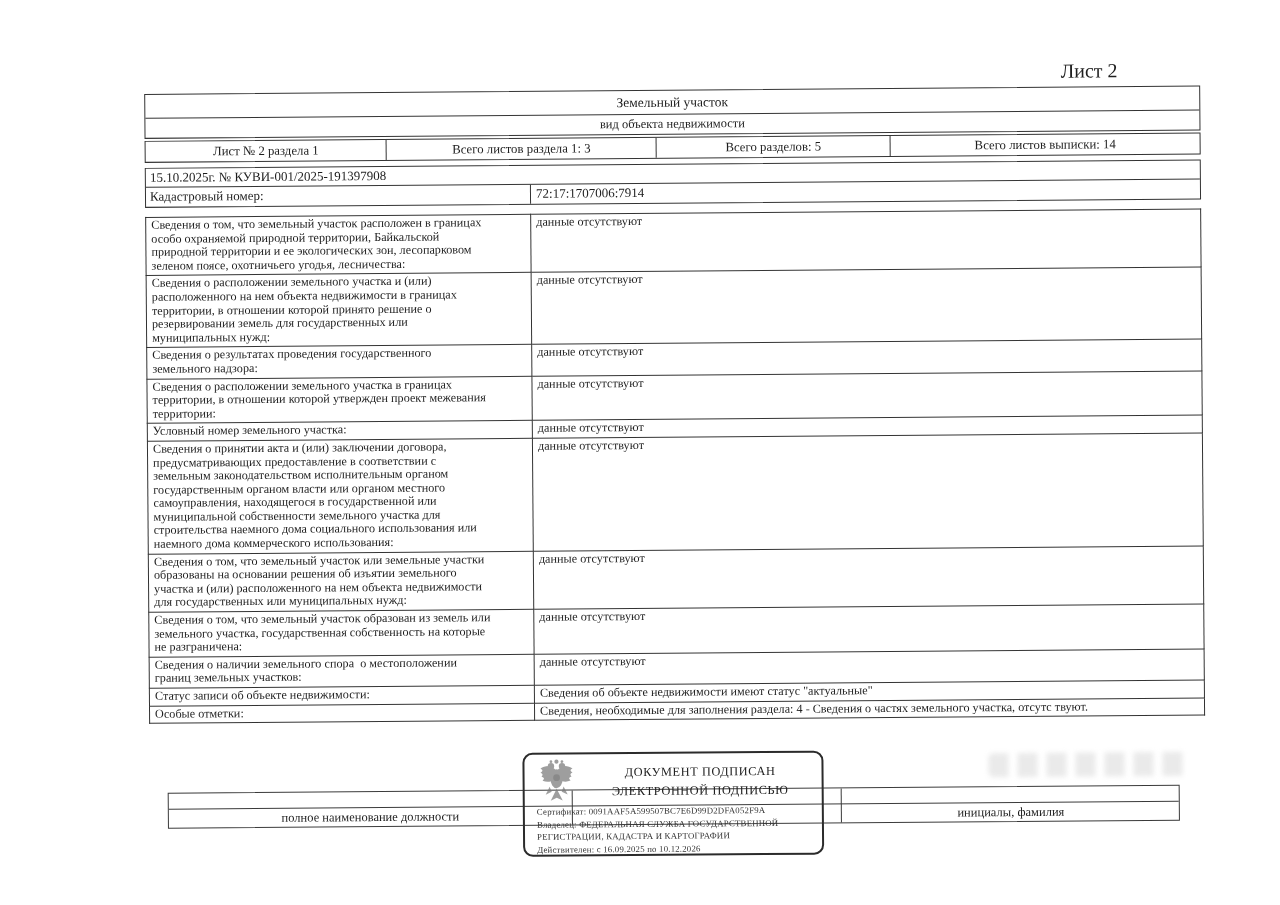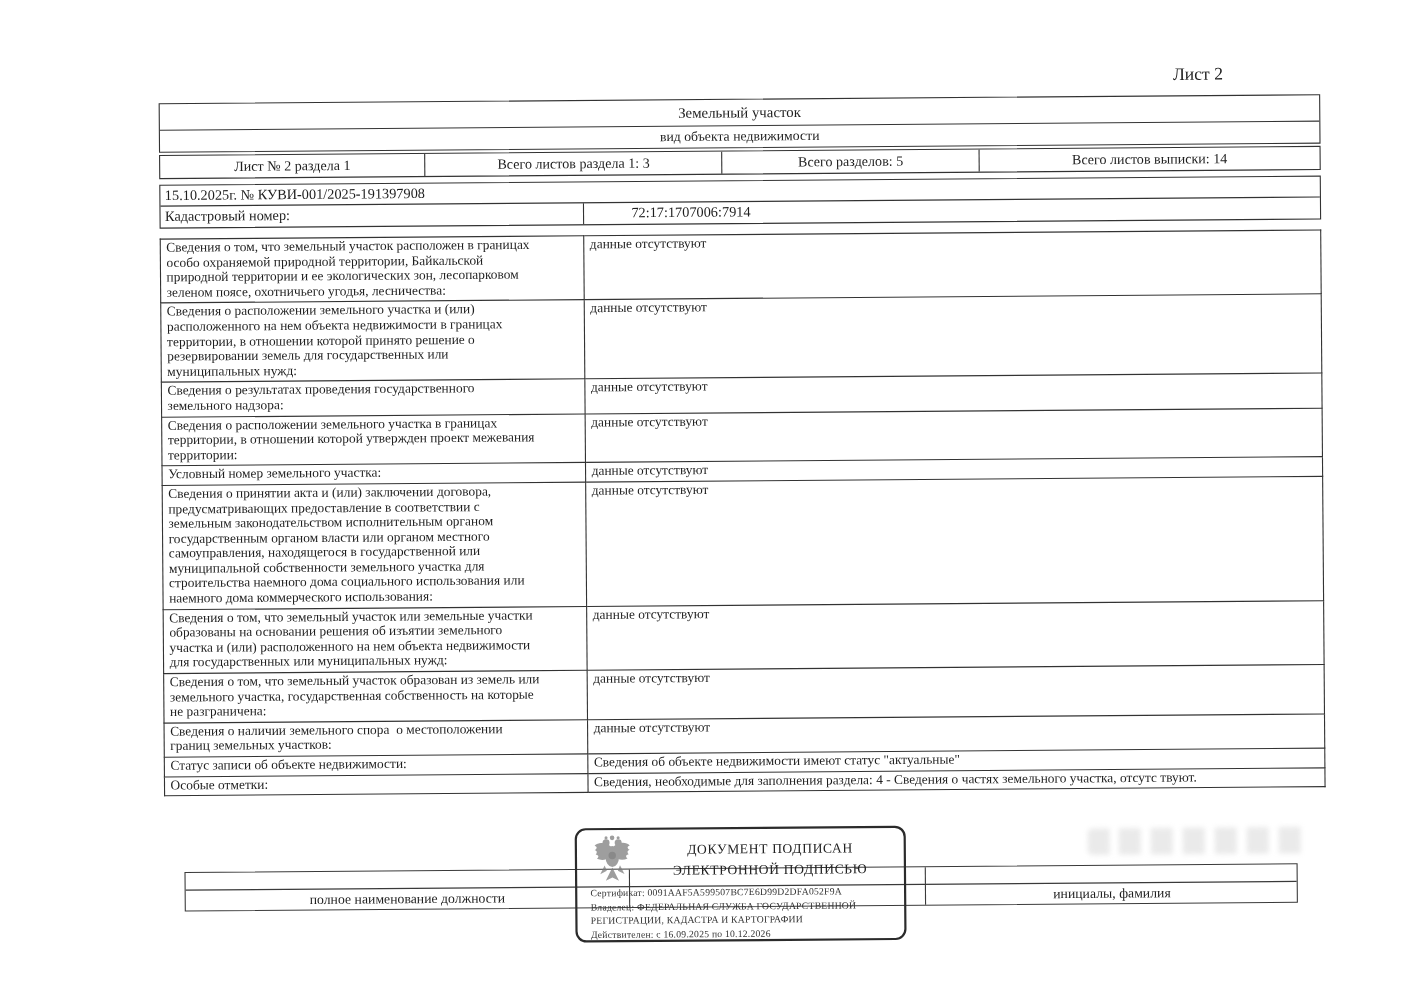--- a/index.html
+++ b/index.html
@@ -5,39 +5,39 @@
   html,body{margin:0;padding:0;}
   body{
     width:1280px;height:905px;background:#ffffff;overflow:hidden;position:relative;
     font-family:"Liberation Serif","DejaVu Serif",serif;color:#1e1e1e;
   }
   .sheet{position:absolute;inset:0;transform:rotate(-0.45deg);transform-origin:640px 450px;}
 
   
   .bx{position:absolute;border:1.6px solid #333;box-sizing:border-box;background:transparent;}
 
-  .sheet-label{position:absolute;left:1047px;top:63px;width:90px;text-align:center;font-size:16px;}
+  .sheet-label{position:absolute;left:1047px;top:63px;width:90px;text-align:center;font-size:20px;}
 
   
   .box-object{left:147px;top:90px;width:1056px;}
   .box-object .r1{height:23px;border-bottom:1.6px solid #333;text-align:center;font-size:13.5px;line-height:23px;}
   .box-object .r2{height:19px;text-align:center;font-size:12.5px;line-height:18px;}
 
   
   .box-meta{left:147px;top:137px;width:1056px;height:22px;display:flex;}
   .box-meta .cell{box-sizing:border-box;border-right:1.6px solid #333;text-align:center;font-size:12.8px;line-height:20px;overflow:hidden;}
   .box-meta .cell:last-child{border-right:none;}
   .mc1{width:22.9%;} .mc2{width:25.6%;} .mc3{width:22.2%;} .mc4{width:29.3%;}
 
   
   .box-cad{left:147px;top:164px;width:1056px;}
   .box-cad .date-row{height:19px;border-bottom:1.6px solid #333;font-size:13px;line-height:18px;padding-left:4px;box-sizing:border-box;}
   .box-cad .cad-row{height:19px;display:flex;font-size:13px;line-height:18px;}
   .box-cad .cad-label{width:385px;border-right:1.6px solid #333;padding-left:4px;box-sizing:border-box;}
-  .box-cad .cad-value{padding-left:5px;margin-left:38px;}
+  .box-cad .cad-value{padding-left:5px;}
 
   
   table.main{position:absolute;left:147px;top:213px;width:1056px;border-collapse:collapse;table-layout:fixed;}
   table.main td{
     border:1.6px solid #333;font-size:12.2px;line-height:13.6px;
     padding:1px 5px 2px;vertical-align:top;white-space:pre-wrap;overflow:hidden;
   }
   table.main col.c1{width:385px;}
 
   

